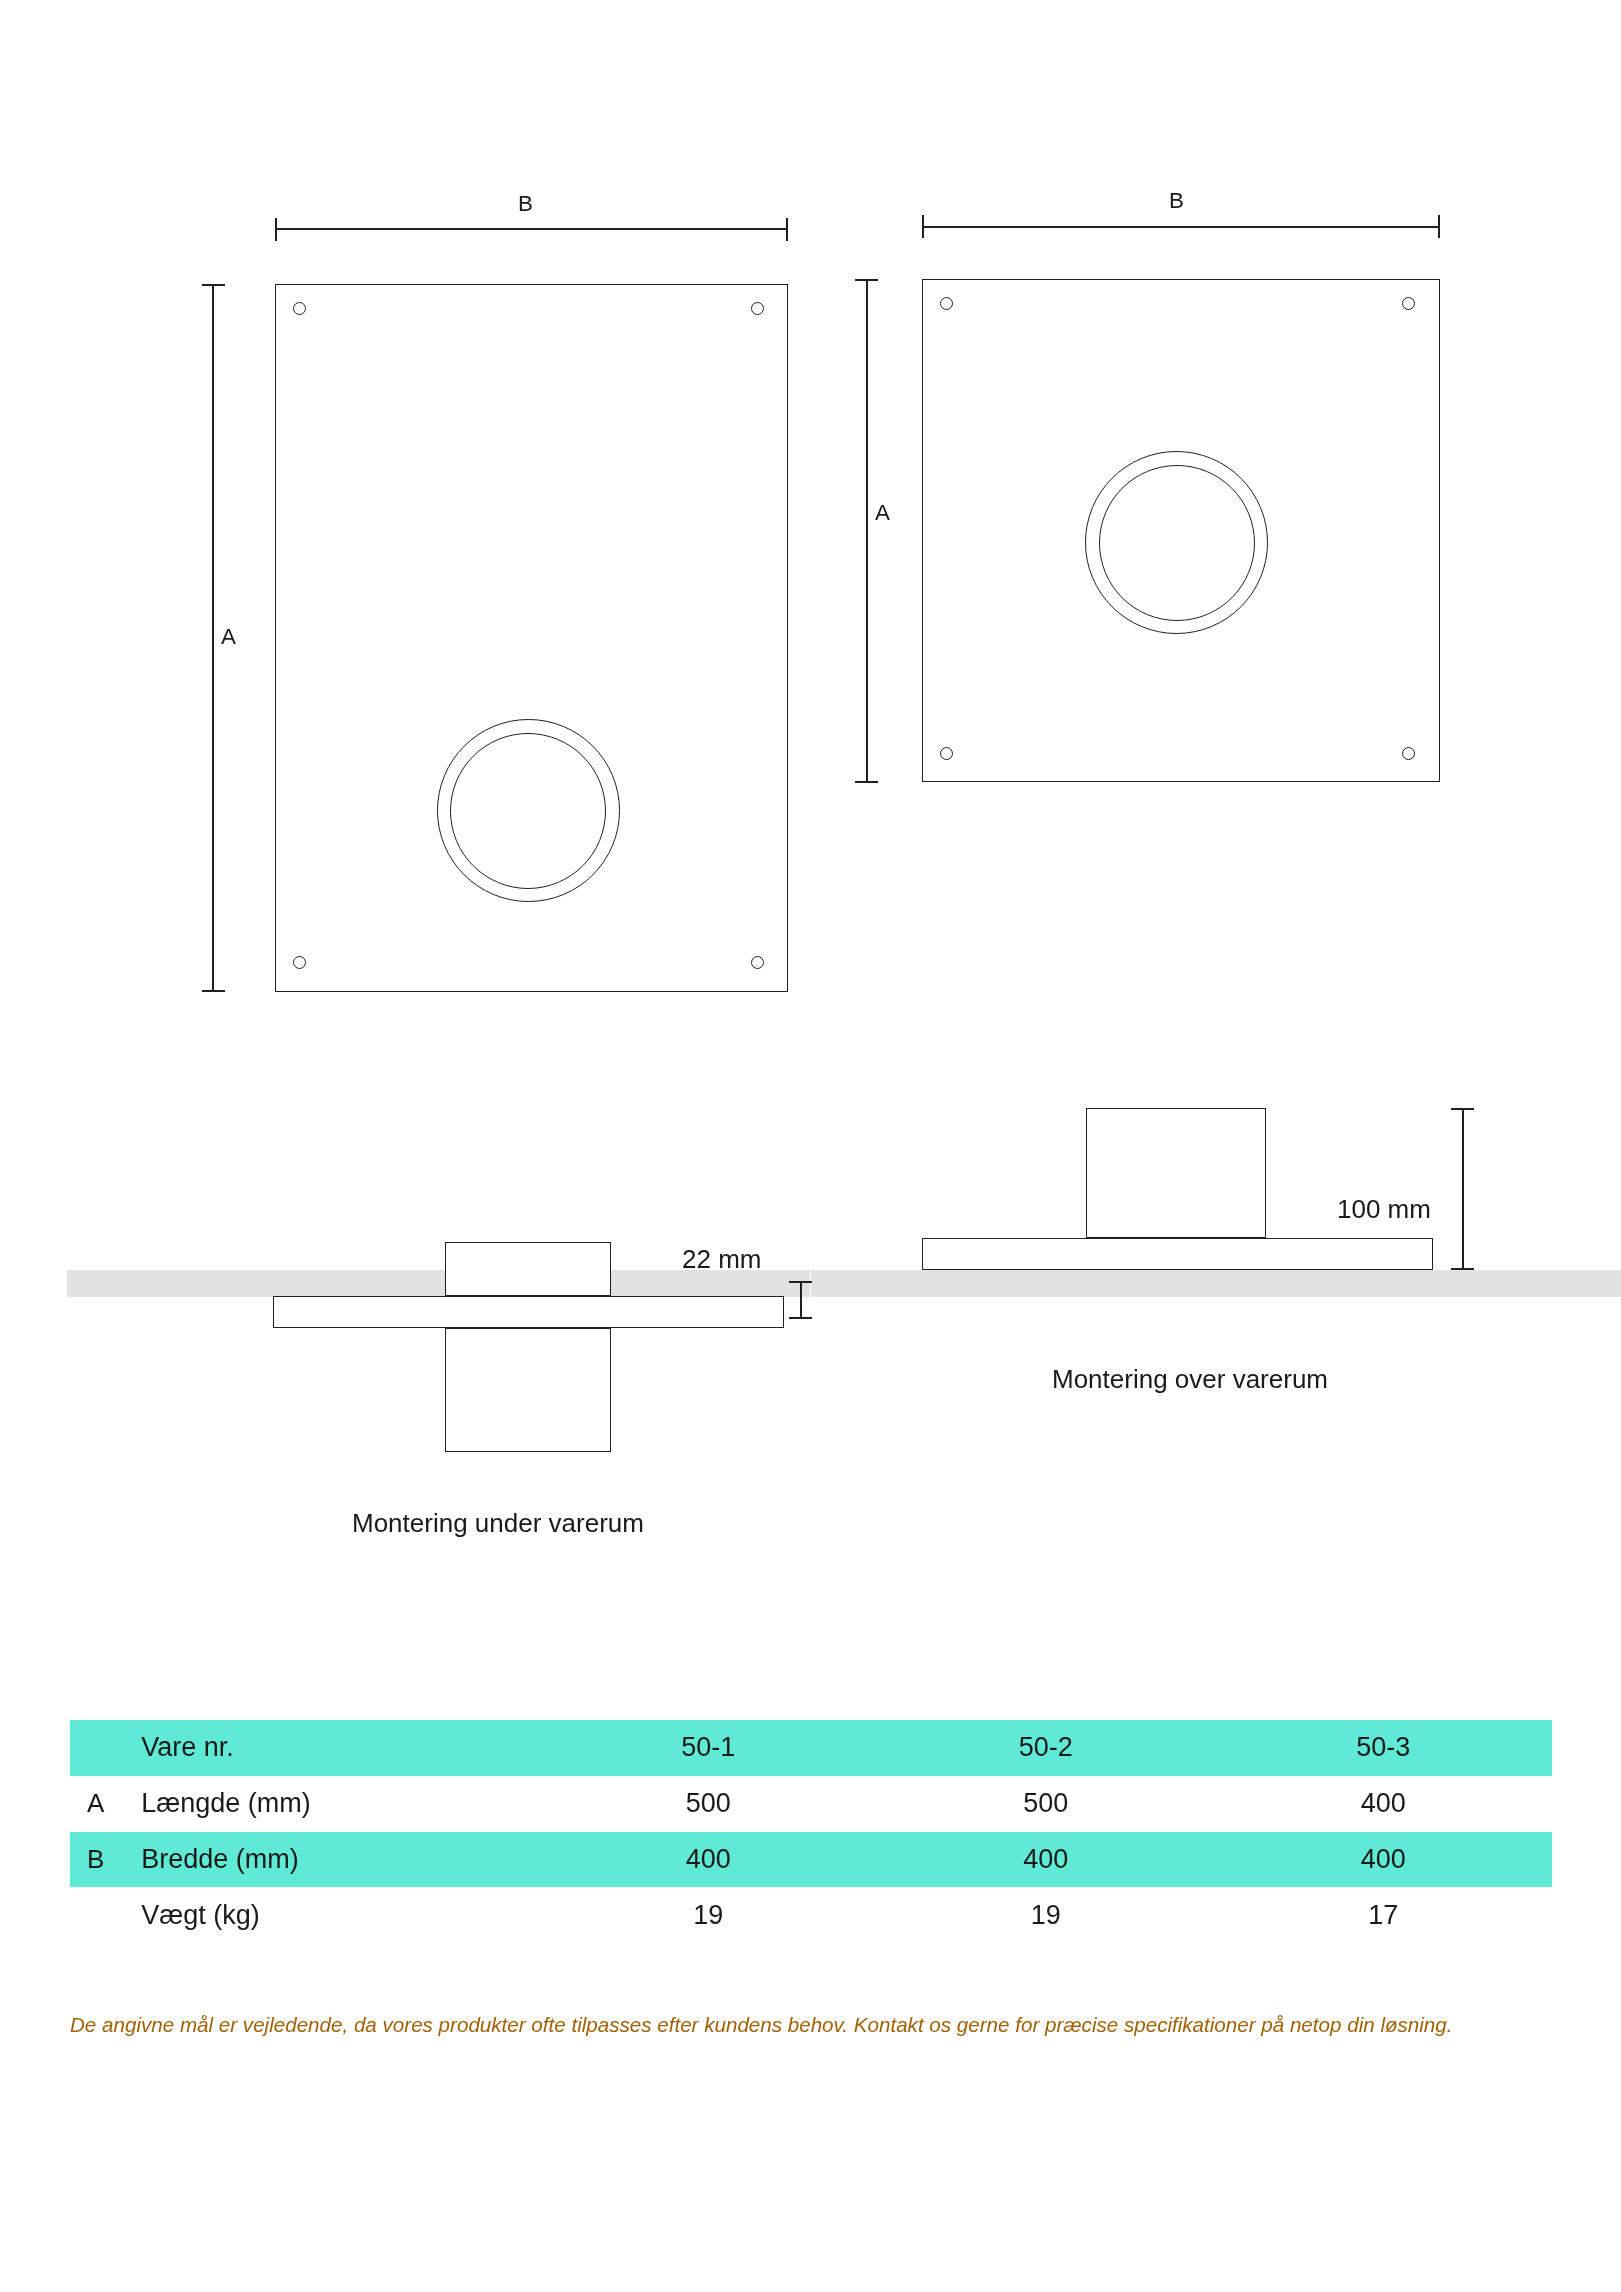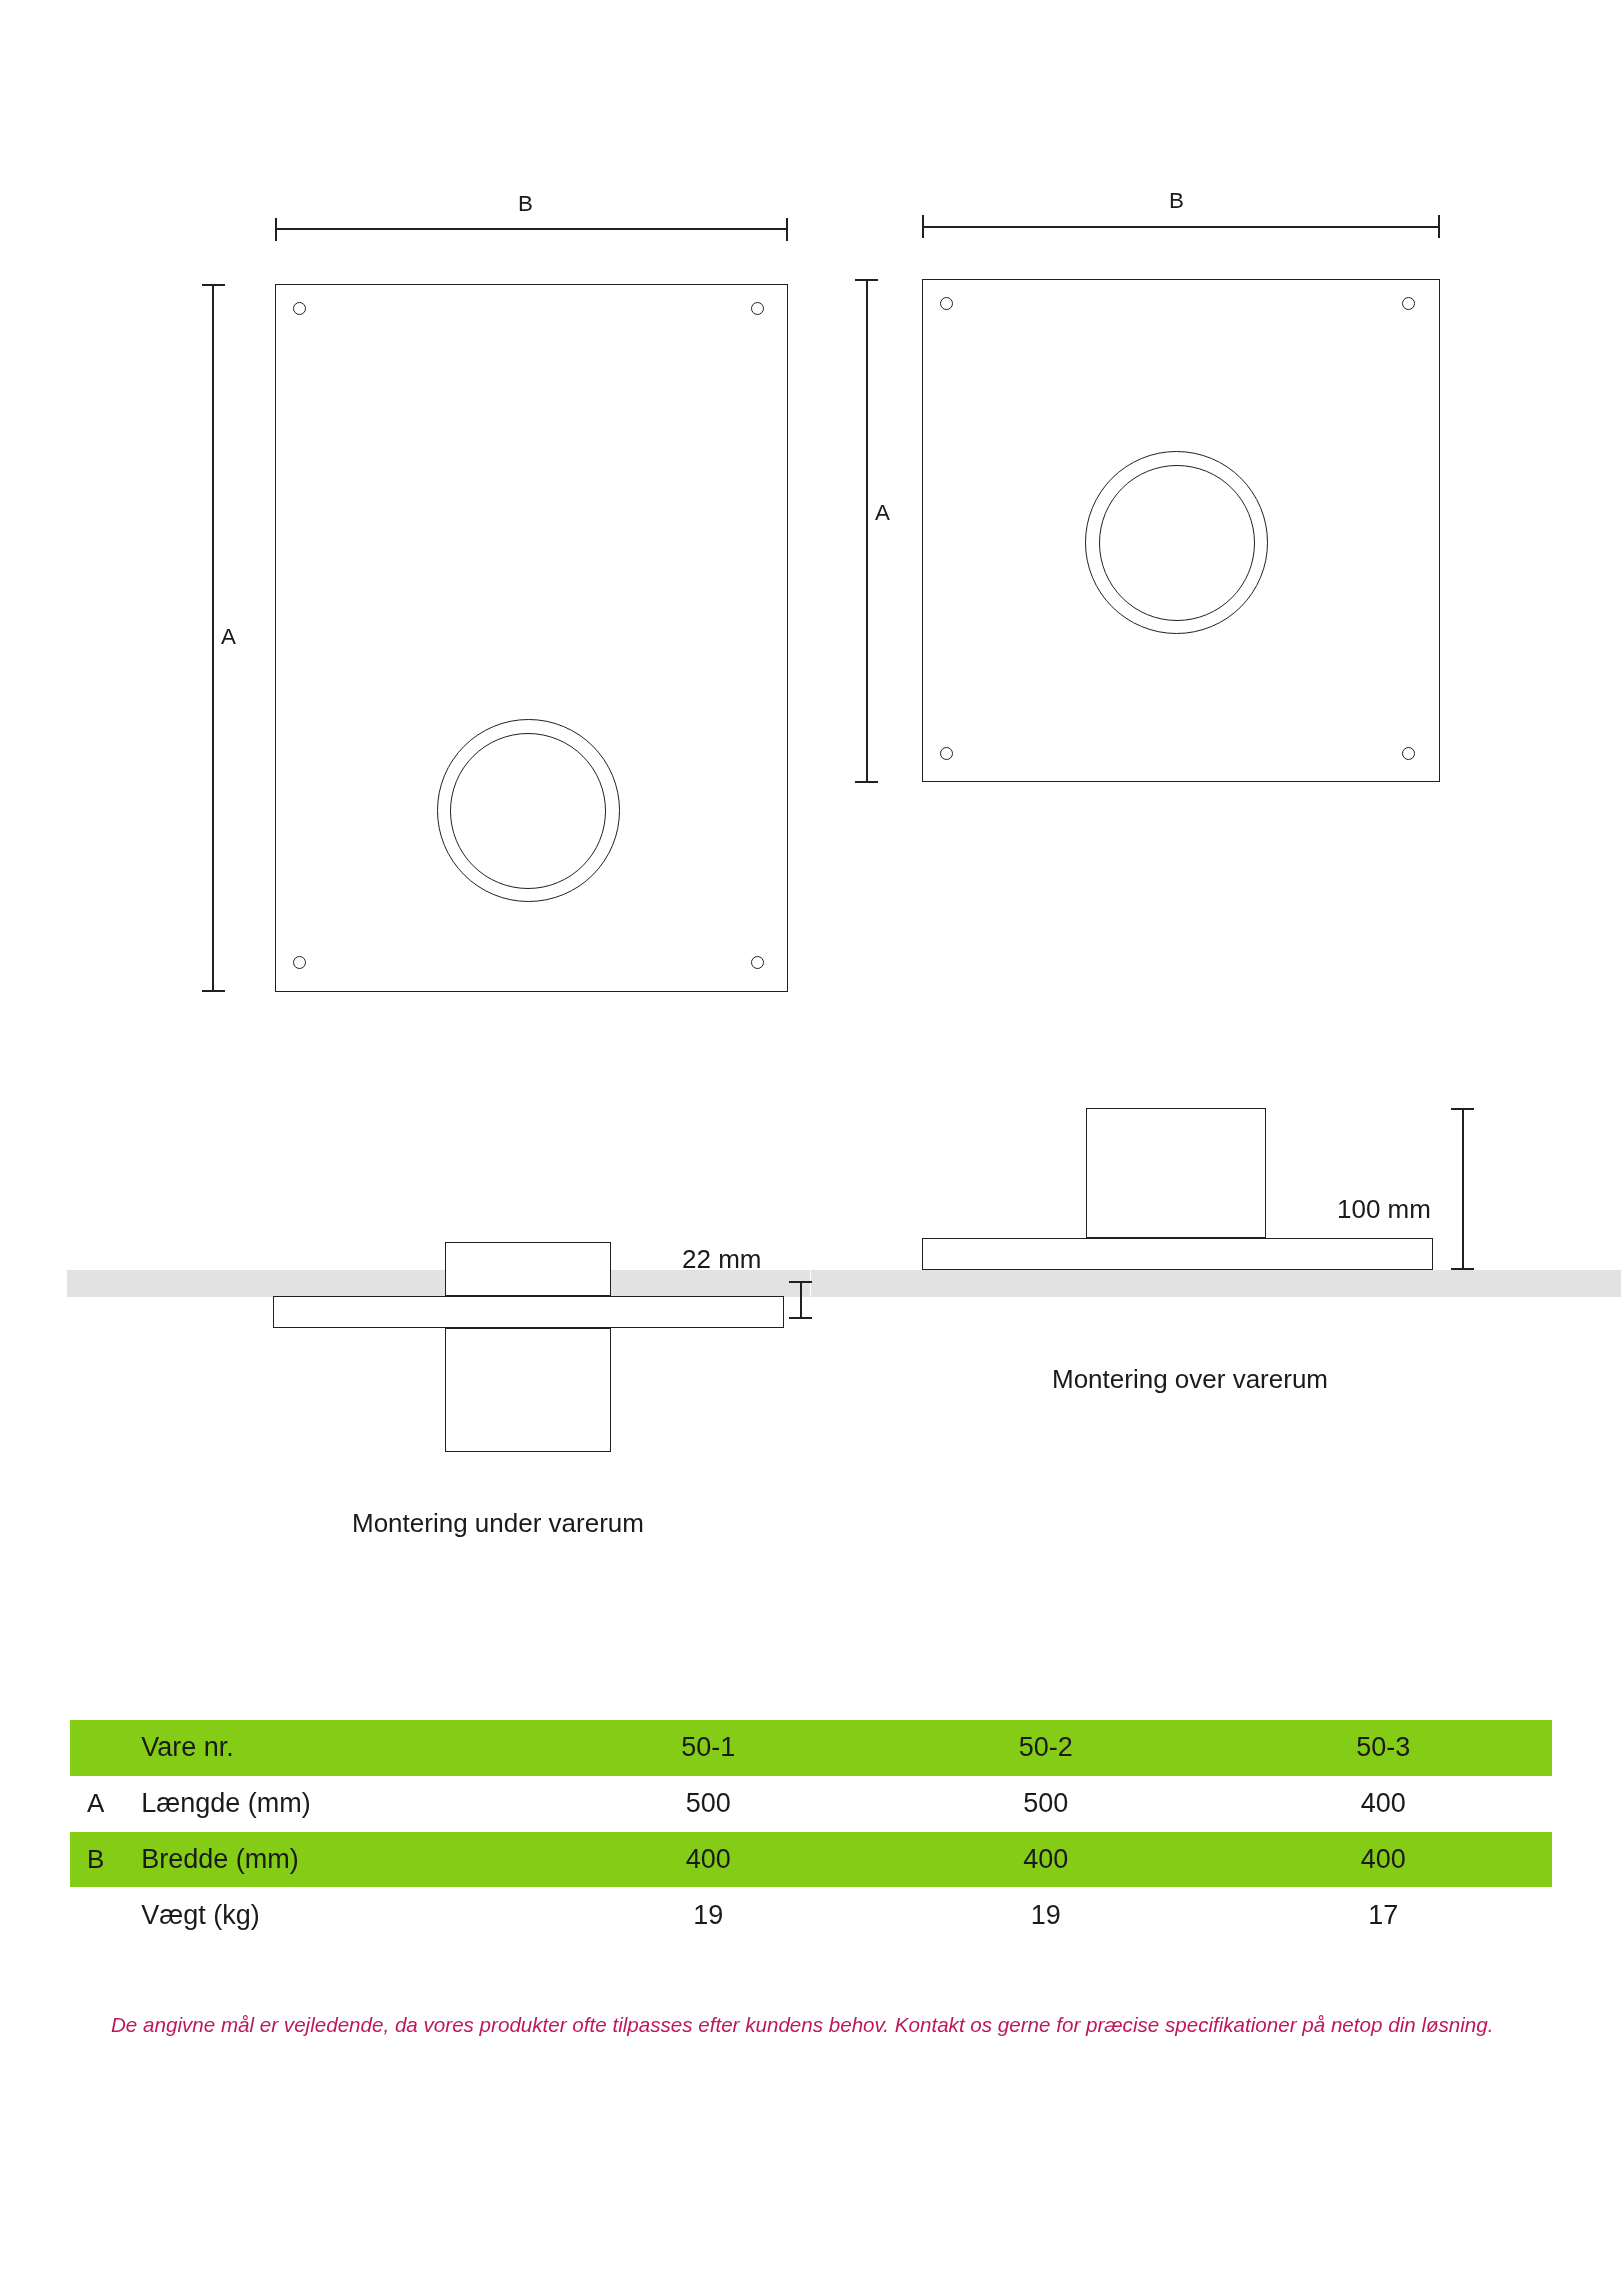--- a/index.html
+++ b/index.html
@@ -108,21 +108,21 @@
     top: 1720px;
     width: 1482px;
     border-collapse: collapse;
     font-size: 27px;
     color: #1a1a1a;
   }
   .spec-table td {
     padding: 9.9px 0;
     height: 36px;
   }
-  .row-shaded td { background: #84cc16; }
+  .row-shaded td { background: #5eead4; }
   .row-plain td { background: #ffffff; }
   .col-ab {
     width: 52px;
     text-align: center;
     font-size: 26px;
   }
   .col-name {
     width: 403px;
     text-align: left;
     padding-left: 19.7px !important;
@@ -130,23 +130,22 @@
   .col-val {
     width: 342px;
     text-align: center;
   }
   .footnote {
     position: absolute;
     left: 70px;
     top: 2013px;
     font-size: 20.6px;
     font-style: italic;
-    color: #be185d;
+    color: #a16207;
     white-space: nowrap;
-    margin-left: 41px;
   }
 </style>
 </head>
 <body>
 
 <div class="page">
 
   <div>
 
     <div class="dim-h" style="left:275px; top:228px; width:513px;"></div>

